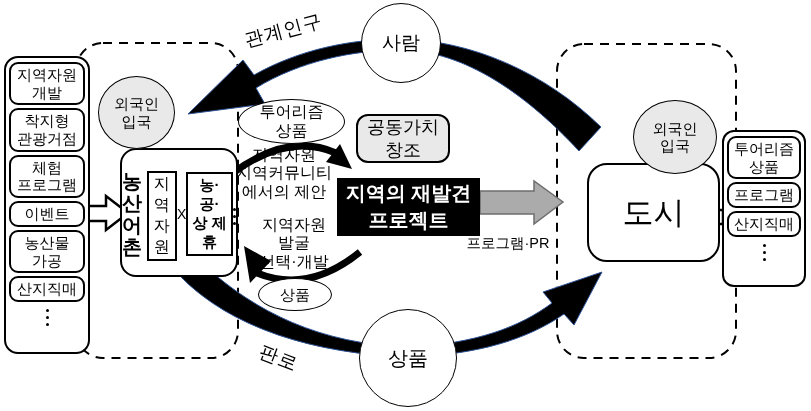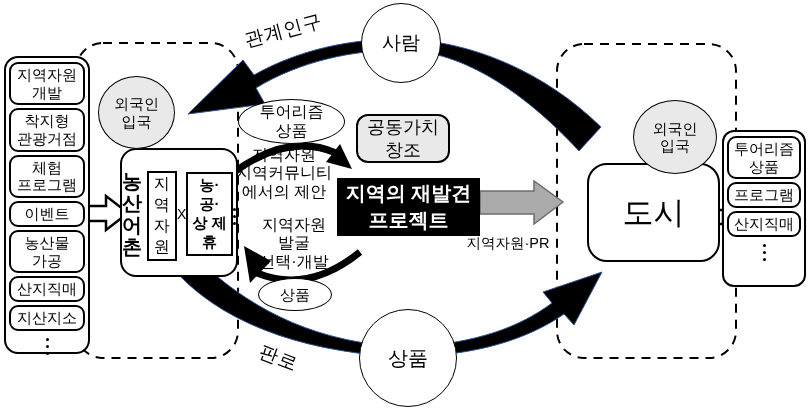--- a/index.html
+++ b/index.html
@@ -85,21 +85,20 @@
     <div class="pitem ml">지역자원
 개발</div>
     <div class="pitem ml">착지형
 관광거점</div>
     <div class="pitem ml">체험
 프로그램</div>
     <div class="pitem ml">이벤트</div>
     <div class="pitem ml">농산물
 가공</div>
     <div class="pitem ml">산지직매</div>
-    <div class="pitem ml">지산지소</div>
     <div class="vdots">
         <div class="dot"></div>
         <div class="dot"></div>
         <div class="dot"></div>
       </div>
   </div>
 
   <div class="abs ellipse gray ml" style="left:98px;top:76px;width:77px;height:73px;font-size:15px;z-index:3;">외국인
 입국</div>
 
@@ -131,21 +130,21 @@
 
   <div class="abs blackbox ml" style="left:337px;top:178px;width:143px;height:58px;">지역의 재발견
 프로젝트</div>
 
   <div class="abs ctext ml" style="left:248px;top:216px;width:92px;">지역자원
 발굴
 선택·개발</div>
 
   <div class="abs ellipse" style="left:258px;top:278px;width:74px;height:33px;font-size:15px;z-index:2;">상품</div>
 
-  <div class="abs" style="left:460px;top:234px;width:96px;font-size:14.5px;text-align:center;z-index:2;">지역자원·PR</div>
+  <div class="abs" style="left:460px;top:234px;width:96px;font-size:14.5px;text-align:center;z-index:2;">프로그램·PR</div>
 
   <div class="abs citybox" style="left:587px;top:163px;width:133px;height:99px;">도시</div>
 
   <div class="abs ellipse gray ml" style="left:633px;top:100px;width:84px;height:74px;font-size:15px;z-index:3;">외국인
 입국</div>
 
   <div class="abs panel" style="left:722px;top:130px;width:84px;height:157px;border-radius:12px;">
     <div class="pitem ml">투어리즘
 상품</div>
     <div class="pitem ml">프로그램</div>

